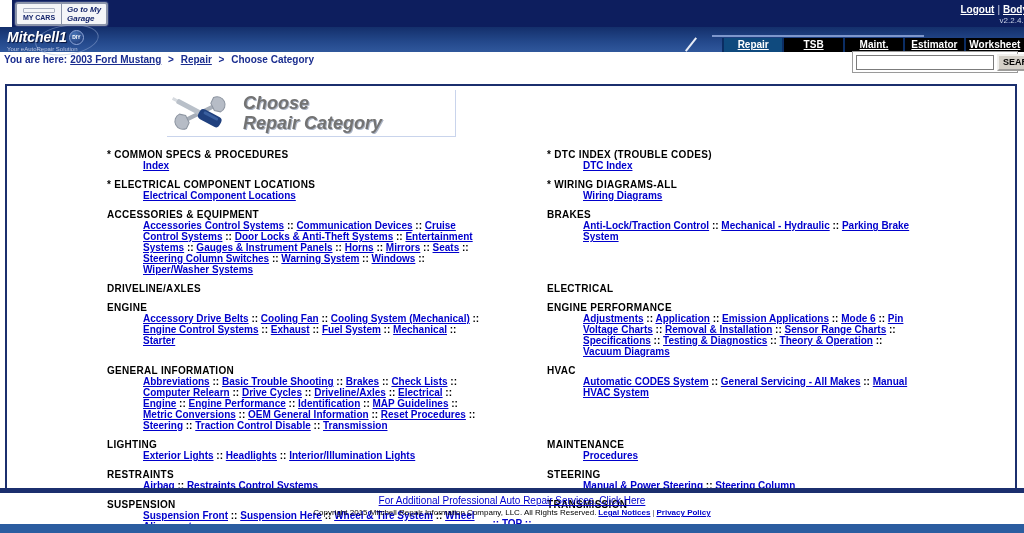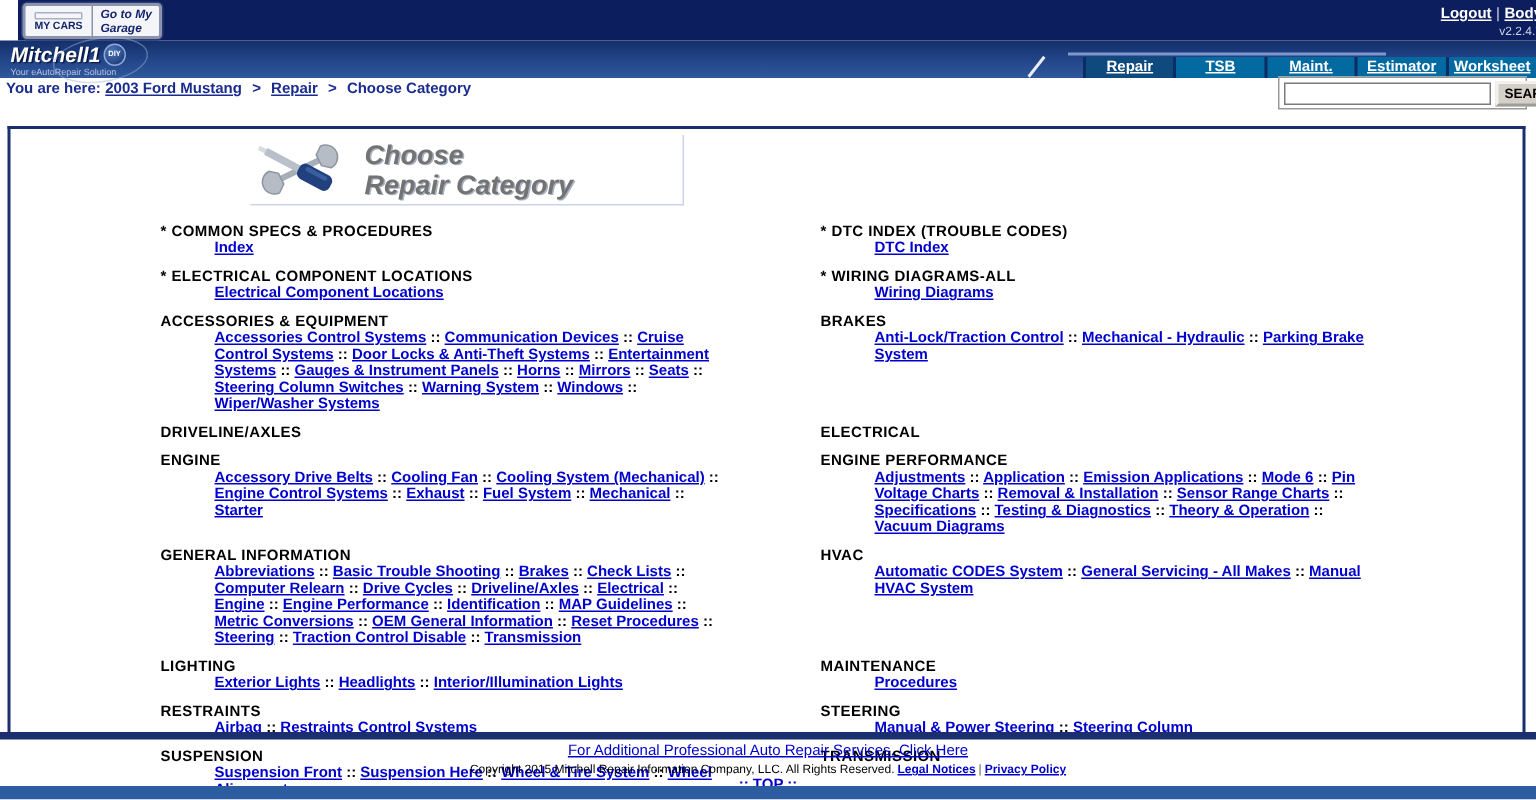--- a/index.html
+++ b/index.html
@@ -22,21 +22,21 @@
   
   .band{position:absolute;top:27px;left:0;width:1024px;height:25px;background:linear-gradient(180deg,#142f6b 0%,#24498c 60%,#30589c 100%);}
   .logo{position:absolute;left:7px;top:1px;color:#fff;}
   .logo-brand{font-style:italic;font-weight:900;font-size:14px;letter-spacing:0;text-shadow:1px 1px 1px #050f35;}
   .diy-badge{display:inline-block;width:13px;height:13px;margin-left:2px;border-radius:50%;background:radial-gradient(circle at 35% 30%,#4a76b8,#16306e);border:1px solid #8fa7d9;color:#fff;font-size:5px;font-weight:bold;line-height:13px;text-align:center;vertical-align:middle;font-style:normal;}
   .logo-tagline{font-size:6px;color:#b9c4e0;margin-top:0px;}
   .logo-circle{position:absolute;left:28px;top:-3px;width:62px;height:28px;border:1px solid rgba(160,180,220,.45);border-radius:50%;transform:rotate(-8deg);pointer-events:none;}
   .tabs-topline{position:absolute;top:35px;left:712px;width:212px;height:2px;background:#8fa7d9;opacity:.85;}
   .diag{position:absolute;top:36px;left:690px;width:2px;height:17px;background:#e8edf6;transform:rotate(38deg);}
   .tabs{position:absolute;top:38px;left:722px;width:302px;height:14px;display:flex;}
-  .tab{flex:1;background:#0369a1;border-left:2px solid #0b2d63;color:#fff;font-size:10px;font-weight:bold;text-decoration:underline;text-align:center;line-height:14px;}
+  .tab{flex:1;background:#000000;border-left:2px solid #0b2d63;color:#fff;font-size:10px;font-weight:bold;text-decoration:underline;text-align:center;line-height:14px;}
   .tab.active{background:#0f4a7e;}
   
   .breadcrumb{position:absolute;top:54px;left:4px;font-size:10px;font-weight:bold;color:#1a2d8f;}
   .breadcrumb a{color:#1a2d8f;text-decoration:underline;margin:0 3px;}
   .breadcrumb .crumb-sep{color:#1a2d8f;margin:0 1px;}
   .breadcrumb .crumb-plain{margin-left:3px;}
   .search-panel{position:absolute;top:51px;right:6px;width:158px;height:20px;background:#fff;border:1px solid #9a9a9a;display:flex;align-items:center;padding:0 3px;gap:3px;}
   .search-input{flex:1;height:13px;border:1px solid #7b7b7b;font-size:10px;padding:0 2px;font-family:"Liberation Sans",sans-serif;}
   .search-btn{height:17px;padding:0 4px;font-size:9px;font-weight:bold;color:#000;background:#d4d0c8;border:2px outset #f2f1ee;font-family:"Liberation Sans",sans-serif;}
   

